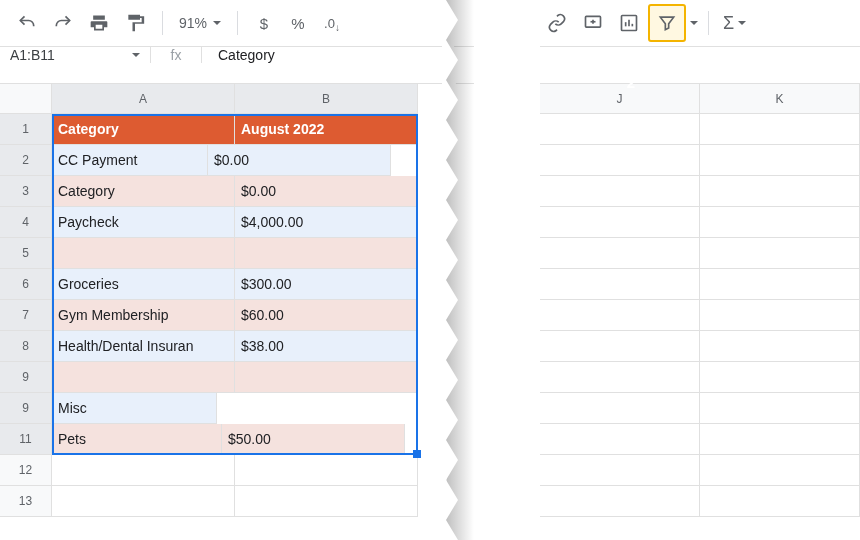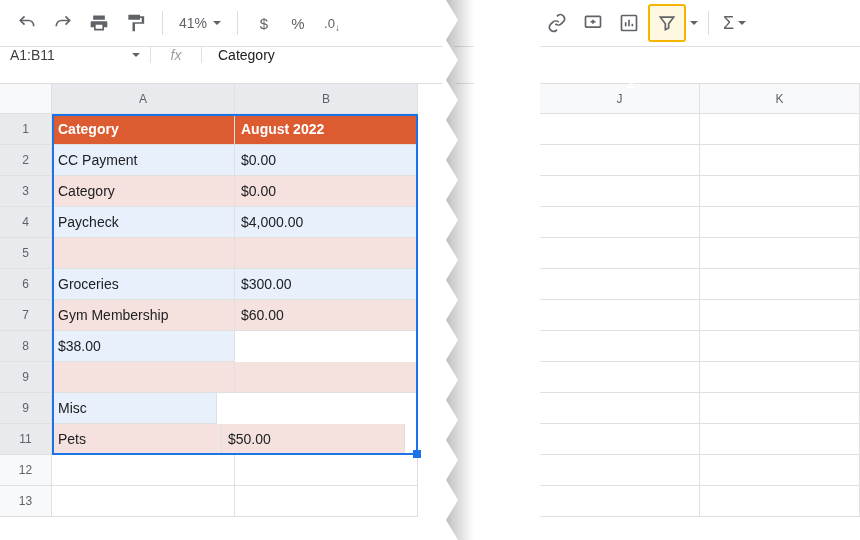--- a/index.html
+++ b/index.html
@@ -85,21 +85,20 @@
     font-size: 14px;
     color: #3c4043;
     cursor: pointer;
   }
   .fx {
     width: 50px;
     display: flex;
     align-items: center;
     justify-content: center;
     color: #9aa0a6;
-    font-style: italic;
     font-size: 14px;
     border-right: 1px solid #e0e0e0;
   }
   .formula-input {
     flex: 1;
     border: none;
     outline: none;
     padding: 0 16px;
     font-size: 14px;
     color: #202124;
@@ -237,21 +236,21 @@
         <path d="M19 8H5V3h14v5zm2 2H3a1 1 0 00-1 1v6h4v4h12v-4h4v-6a1 1 0 00-1-1zm-5 9H8v-5h8v5z"></path>
       </svg>
   </div>
   <div class="tbtn">
     <svg viewBox="0 0 24 24" fill="currentColor">
         <path d="M18 4V2H4v6h14V6h2v5H9v11h3V13h11V4h-5z"></path>
       </svg>
   </div>
   <div class="sep"></div>
   <div class="zoom">
-    <span>41%</span>
+    <span>91%</span>
     <span class="dd-caret"></span>
   </div>
   <div class="sep"></div>
   <div class="txtbtn">$</div>
   <div class="txtbtn">%</div>
   <div class="txtbtn" style="font-size:13px">.0<span style="font-size:10px;position:relative;top:4px">↓</span></div>
 </div>
 
 <div class="fbar">
   <div class="namebox">
@@ -293,21 +292,21 @@
   <div class="cells">
     <div class="row">
       <div class="cell hdr" style="width:183px">
           <span>Category</span>
         </div>
       <div class="cell hdr" style="width:183px">
           <span>August 2022</span>
         </div>
     </div>
     <div class="row">
-      <div class="cell bg-blue" style="width:183px">
+      <div class="cell bg-blue" style="width:156px">
           <span>CC Payment</span>
         </div>
       <div class="cell bg-blue" style="width:183px">
           <span>$0.00</span>
         </div>
     </div>
     <div class="row">
       <div class="cell bg-pink" style="width:183px">
           <span>Category</span>
         </div>
@@ -341,20 +340,23 @@
     </div>
     <div class="row">
       <div class="cell bg-pink" style="width:183px">
           <span>Gym Membership</span>
         </div>
       <div class="cell bg-pink" style="width:183px">
           <span>$60.00</span>
         </div>
     </div>
     <div class="row">
+      <div class="cell bg-blue" style="width:183px">
+          <span>Health/Dental Insuran</span>
+        </div>
       <div class="cell bg-blue" style="width:183px">
           <span>$38.00</span>
         </div>
     </div>
     <div class="row">
       <div class="cell bg-pink" style="width:183px">
           <span></span>
         </div>
       <div class="cell bg-pink" style="width:183px">
           <span></span>

